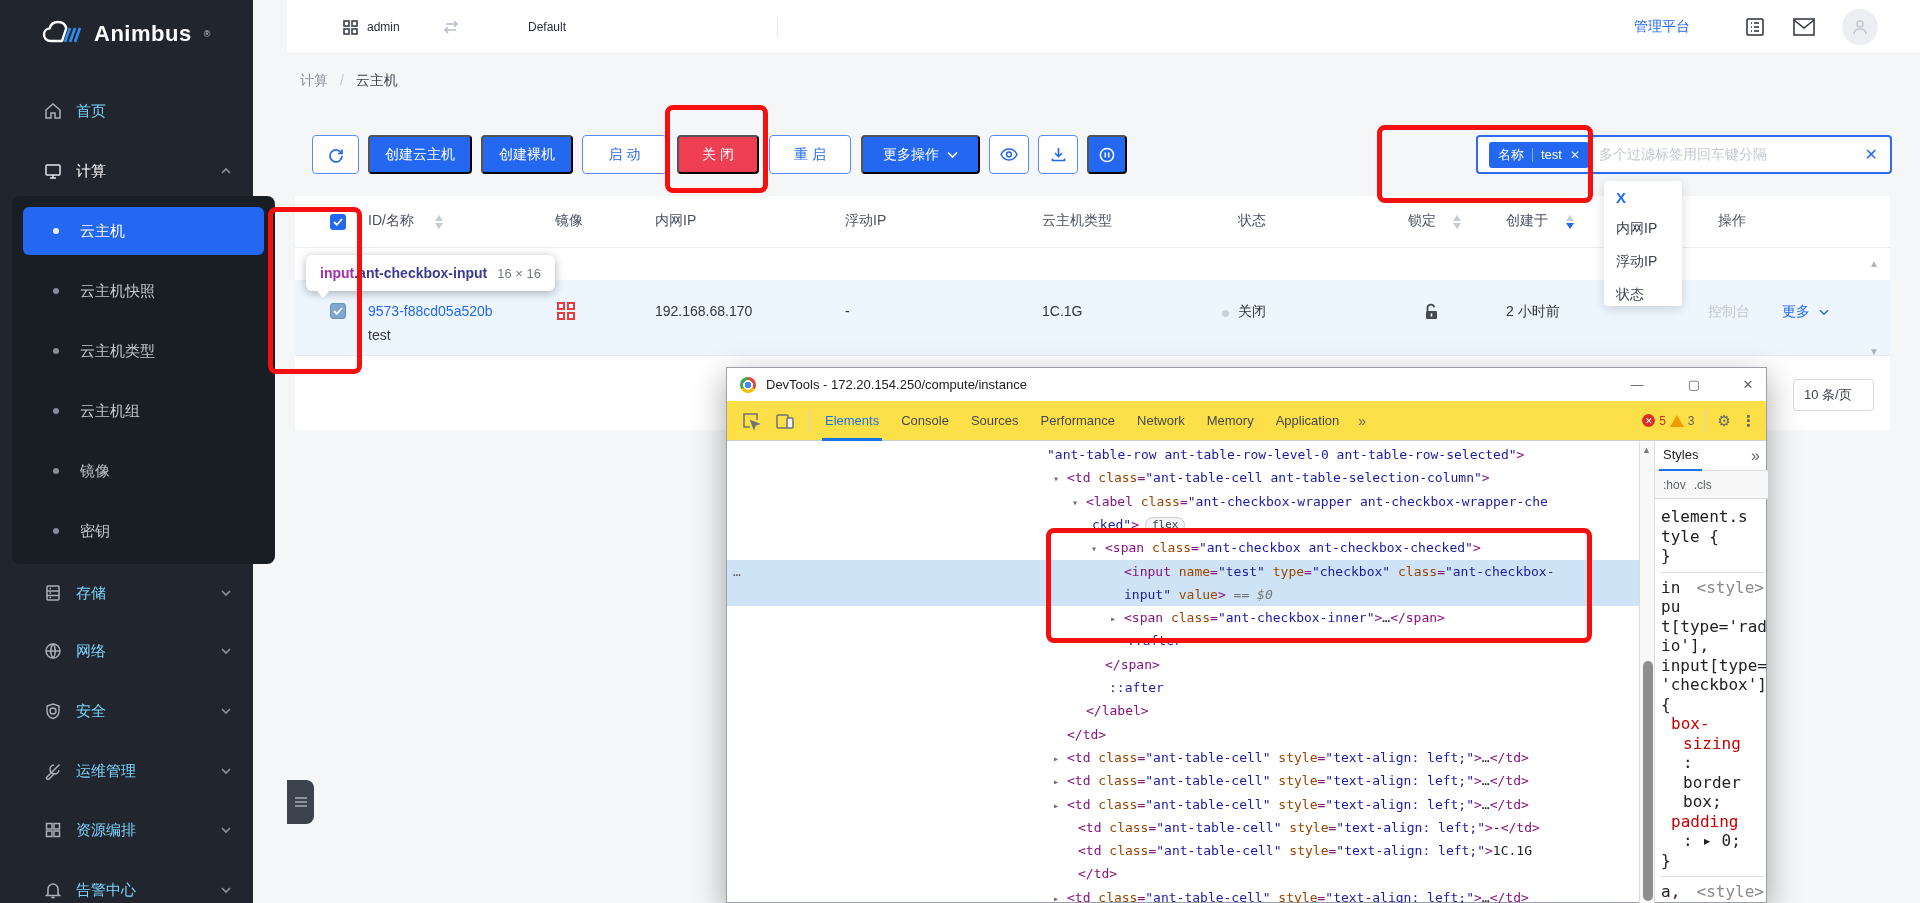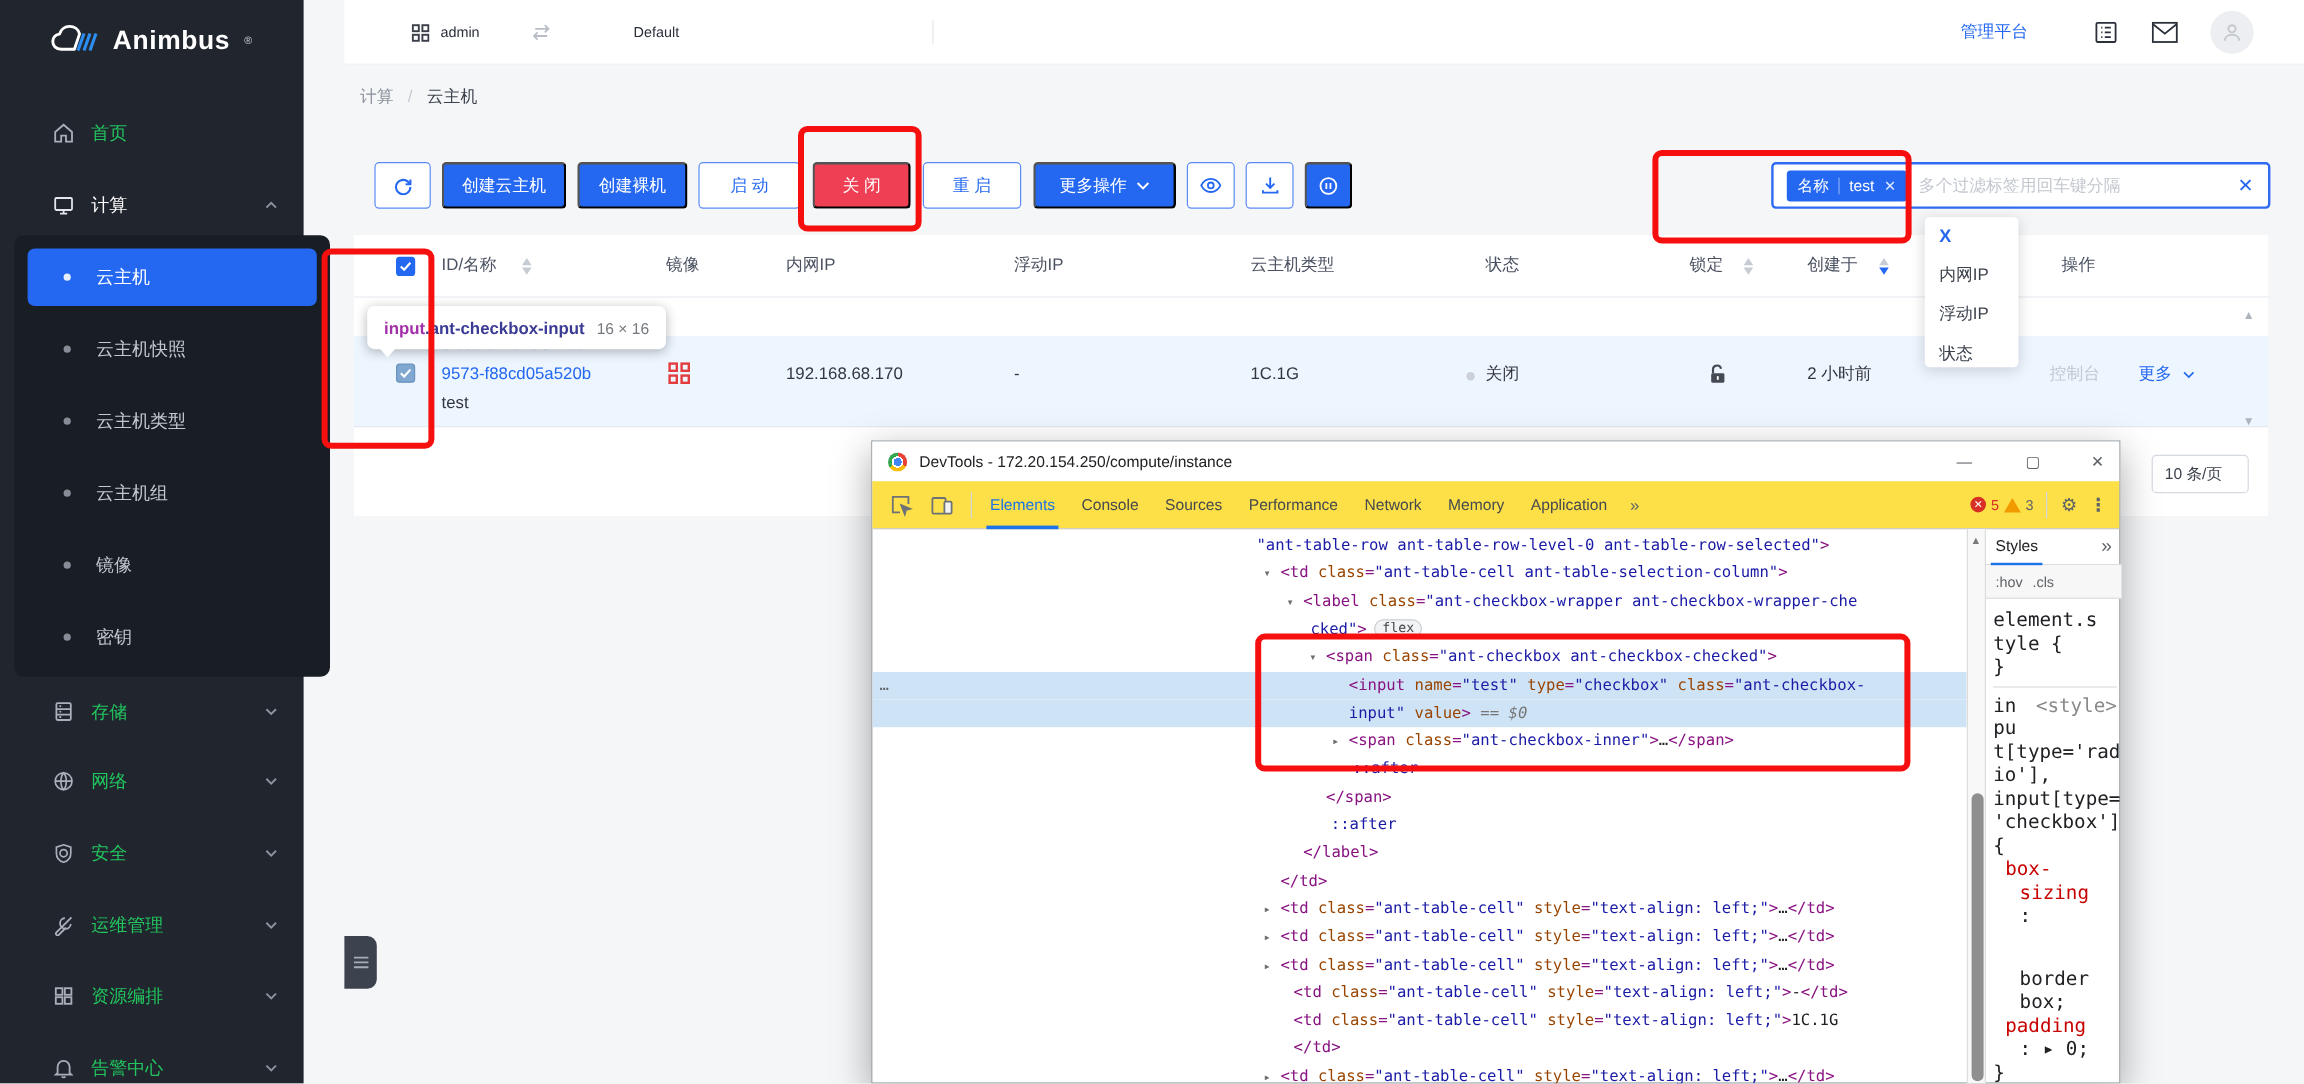--- a/index.html
+++ b/index.html
@@ -6,21 +6,21 @@
   html,body { width:1920px; height:903px; overflow:hidden; }
   body { font-family:"Liberation Sans","DejaVu Sans",sans-serif; background:#f5f6f8; position:relative; }
   #app { position:absolute; inset:0; }
   svg { display:block; }
 
   
   .sidebar { position:absolute; left:0; top:0; width:253px; height:903px; background:#21252e; z-index:5; }
   .logo { position:absolute; left:42px; top:20px; display:flex; align-items:center; gap:12px; }
   .logo-text { color:#fff; font-size:22px; font-weight:600; letter-spacing:.5px; }
   .logo-reg { color:#cfd3da; font-size:9px; vertical-align:super; }
-  .side-item { position:absolute; left:0; width:287px; height:38px; display:flex; align-items:center; color:#22c55e; font-size:15px; cursor:pointer; }
+  .side-item { position:absolute; left:0; width:287px; height:38px; display:flex; align-items:center; color:#7dd3fc; font-size:15px; cursor:pointer; }
   .side-item .s-ico { position:absolute; left:44px; width:18px; height:18px; color:#aab0ba; }
   .side-item .s-lab { position:absolute; left:76px; }
   .side-item .s-chev { position:absolute; left:220px; width:12px; height:12px; color:#8d939e; }
   .submenu { position:absolute; left:12px; top:196px; width:263px; height:368px; background:#191d24; border-radius:8px; padding-top:11px; }
   .sub-item { position:relative; height:48px; margin:0 11px 12px 11px; border-radius:6px; display:flex; align-items:center; color:#c2c7cf; font-size:15px; cursor:pointer; }
   .sub-item .dot { width:6px; height:6px; border-radius:50%; background:#878d98; margin:0 21px 0 30px; }
   .sub-item.active { background:#2468f2; color:#fff; }
   .sub-item.active .dot { background:#e8eef9; }
   .collapse-handle { position:absolute; left:287px; top:780px; width:27px; height:44px; background:#3d434e; border-radius:0 8px 8px 0; display:flex; align-items:center; justify-content:center; color:#a7adb7; z-index:6; cursor:pointer; }
 
@@ -589,21 +589,21 @@
             <div class="st-line sel sep"><span>in</span><span class="st-src">&lt;style&gt;</span></div>
             <div class="st-line sel"><span>pu</span></div>
             <div class="st-line sel"><span>t[type='rad</span></div>
             <div class="st-line sel"><span>io'],</span></div>
             <div class="st-line sel"><span>input[type=</span></div>
             <div class="st-line sel"><span>'checkbox']</span></div>
             <div class="st-line sel"><span>{</span></div>
             <div class="st-line prop" style="padding-left: 10px;"><span>box-</span></div>
             <div class="st-line prop" style="padding-left: 22px;"><span>sizing</span></div>
             <div class="st-line plain" style="padding-left: 22px;"><span>:</span></div>
-            <div class="st-line plain" style="padding-left: 22px; margin-top: 33px;"><span>border</span></div>
+            <div class="st-line plain" style="padding-left: 22px;"><span>border</span></div>
             <div class="st-line plain" style="padding-left: 22px;"><span>box;</span></div>
             <div class="st-line prop" style="padding-left: 10px;"><span>padding</span></div>
             <div class="st-line plain" style="padding-left: 22px;"><span>: ▸ 0;</span></div>
             <div class="st-line sel"><span>}</span></div>
             <div class="st-line sel sep"><span>a,</span><span class="st-src">&lt;style&gt;</span></div>
           </div>
       </div>
     </div>
   </div>
 

